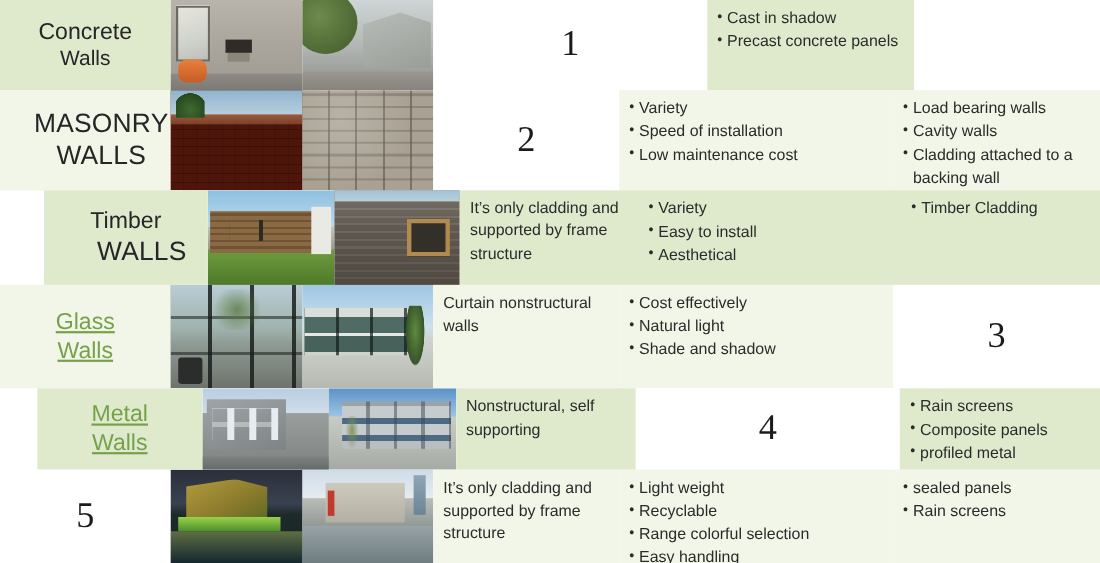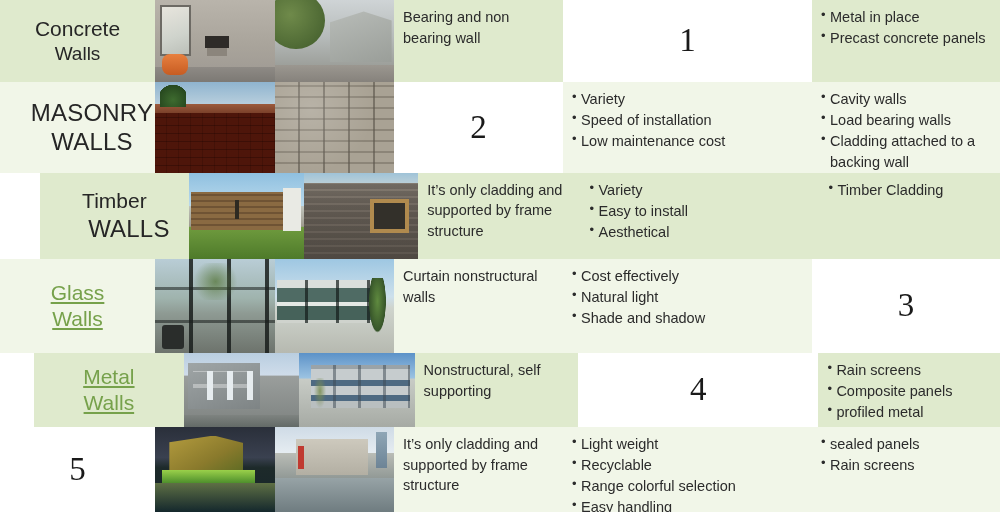--- a/index.html
+++ b/index.html
@@ -338,30 +338,27 @@
         <div class="ph p-concrete-int">
             <span class="fire"></span>
             <span class="floor"></span>
           </div>
         <div class="ph p-concrete-ext">
             <span class="win"></span>
             <span class="grd"></span>
           </div>
       </div>
     </div>
-    <div class="cell c-def bg-dark">
-      <div class="pad body-text">Bearing and non bearing wall</div>
-    </div>
     <div class="cell c-adv bg-white">
       <div class="numcell">1</div>
     </div>
     <div class="cell c-type bg-dark">
       <div class="pad">
         <ul class="bullets">
-          <li>Metal in place</li>
+          <li>Cast in shadow</li>
           <li>Precast concrete panels</li>
         </ul>
       </div>
     </div>
   </div>
 
   <div class="row r2">
     <div class="cell c-name bg-light">
       <div class="pad">
         <div class="name-caps">MASONRY</div>
@@ -384,22 +381,22 @@
         <ul class="bullets">
           <li>Variety</li>
           <li>Speed of installation</li>
           <li>Low maintenance cost</li>
         </ul>
       </div>
     </div>
     <div class="cell c-type bg-light">
       <div class="pad">
         <ul class="bullets">
+          <li>Load bearing walls</li>
           <li>Cavity walls</li>
-          <li>Load bearing walls</li>
           <li>Cladding attached to a backing wall</li>
         </ul>
       </div>
     </div>
   </div>
 
   <div class="row r3">
     <div class="cell c-name bg-dark">
       <div class="pad">
         <div class="name-l1">Timber</div>

